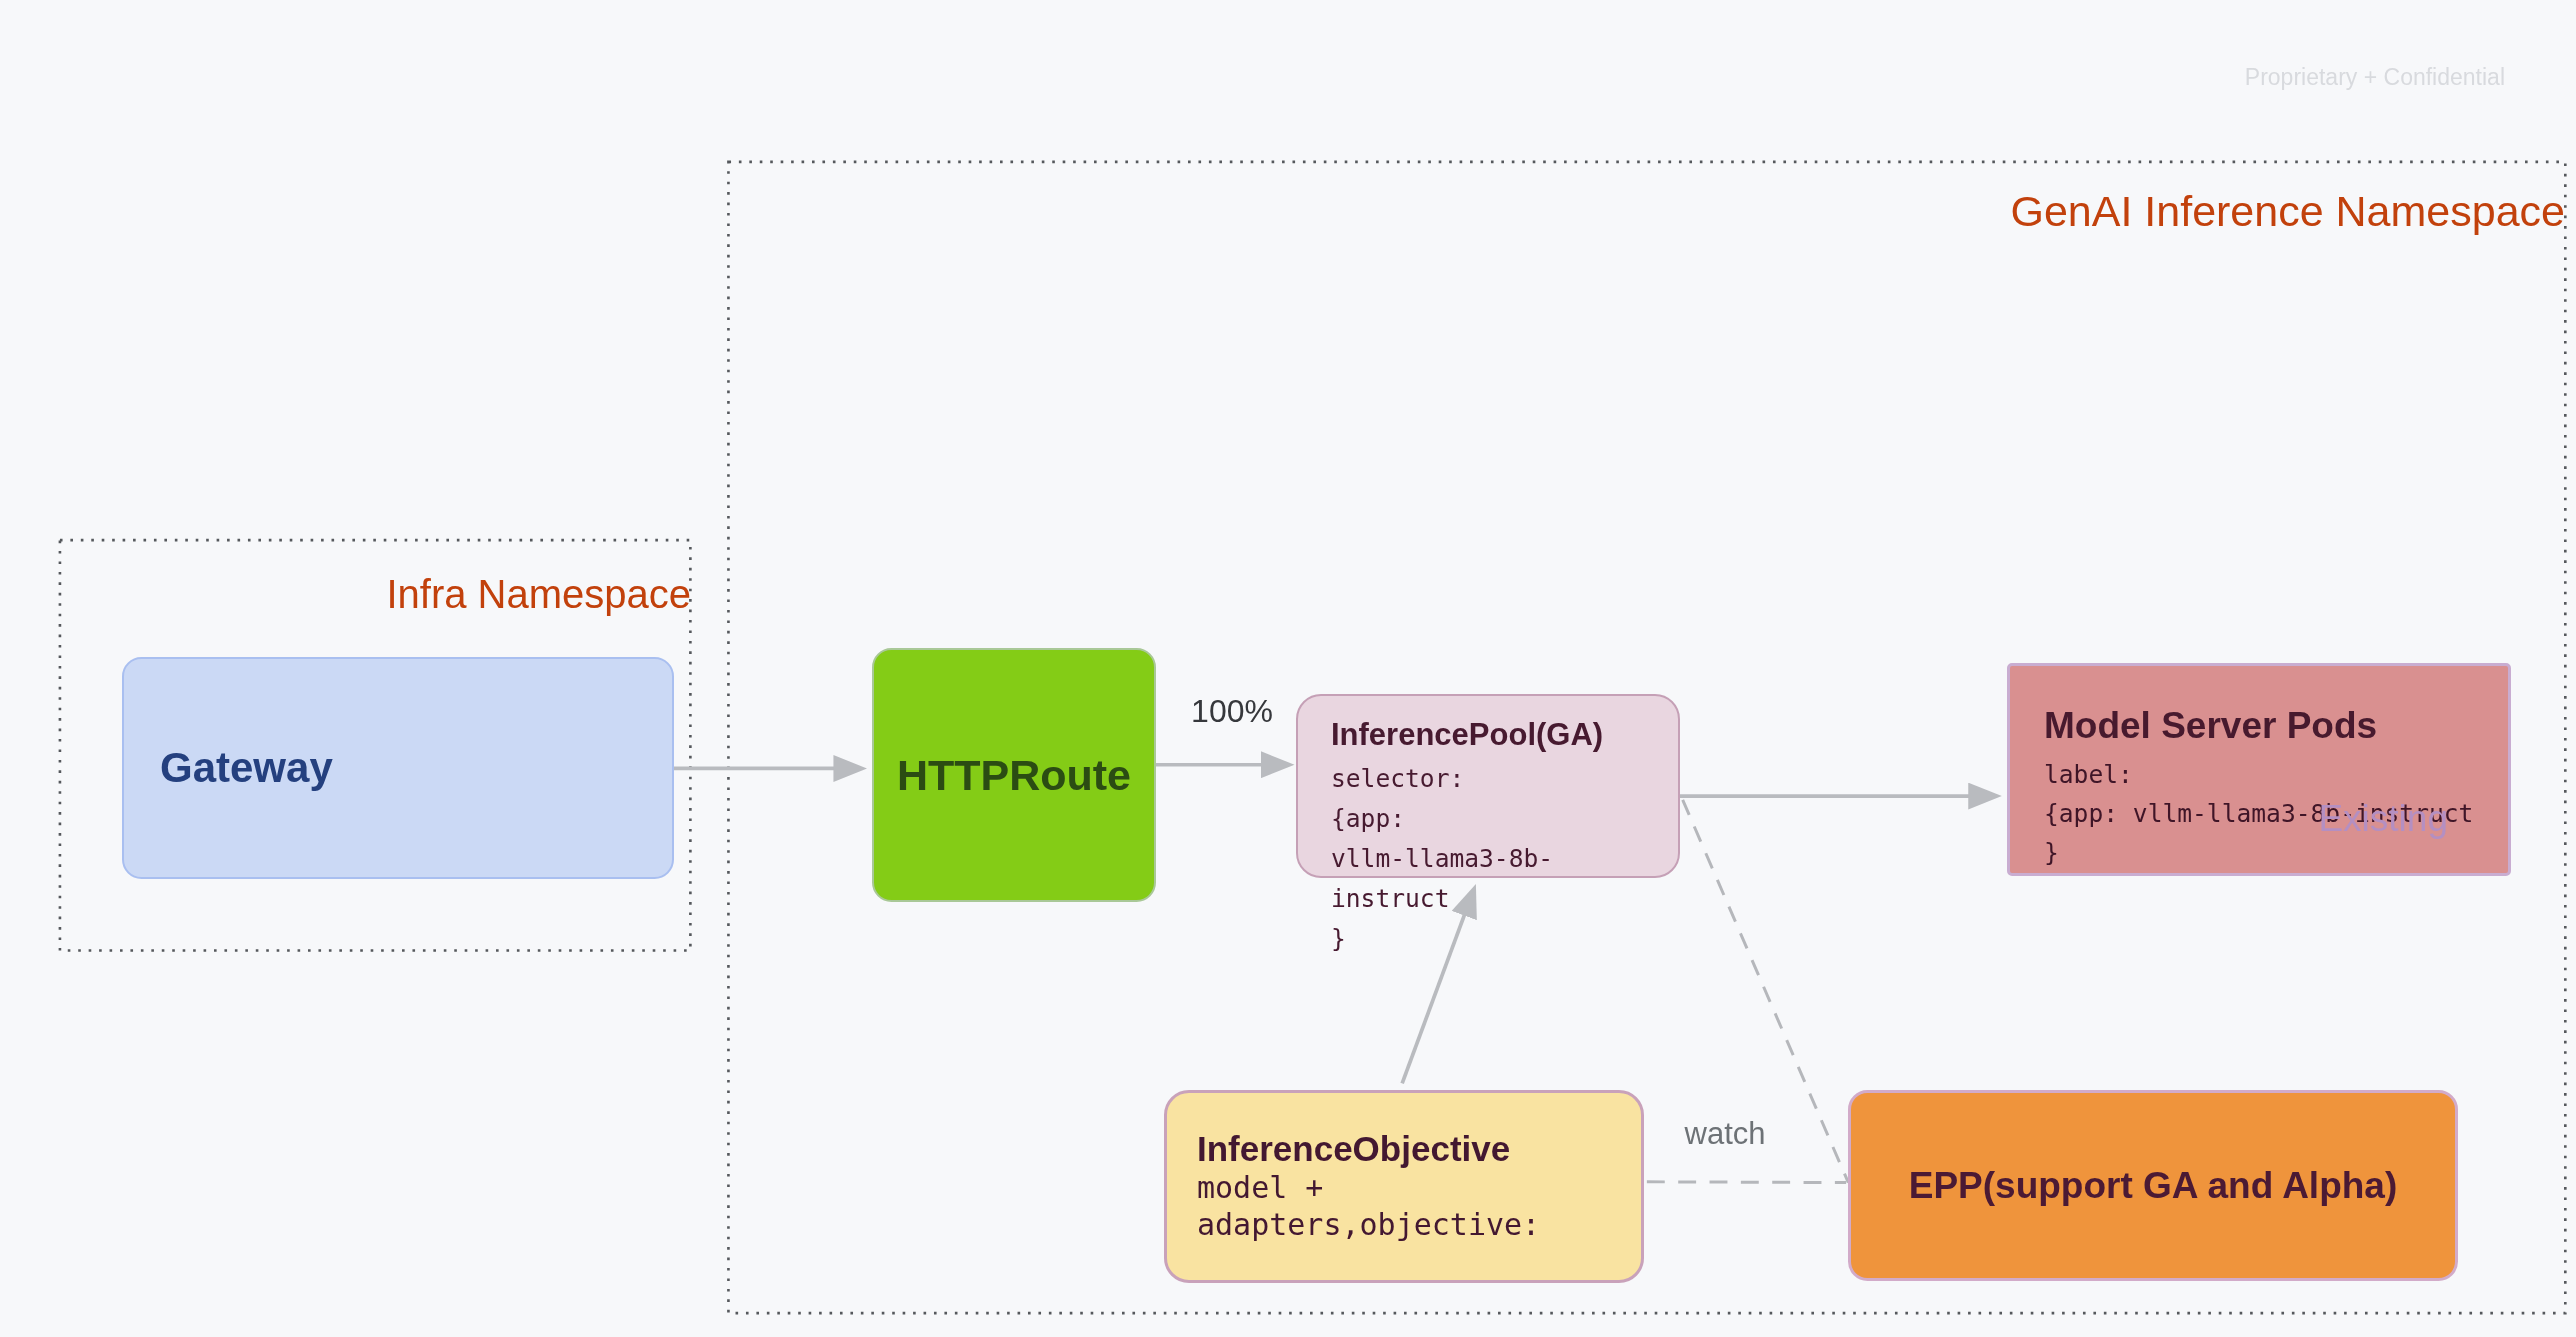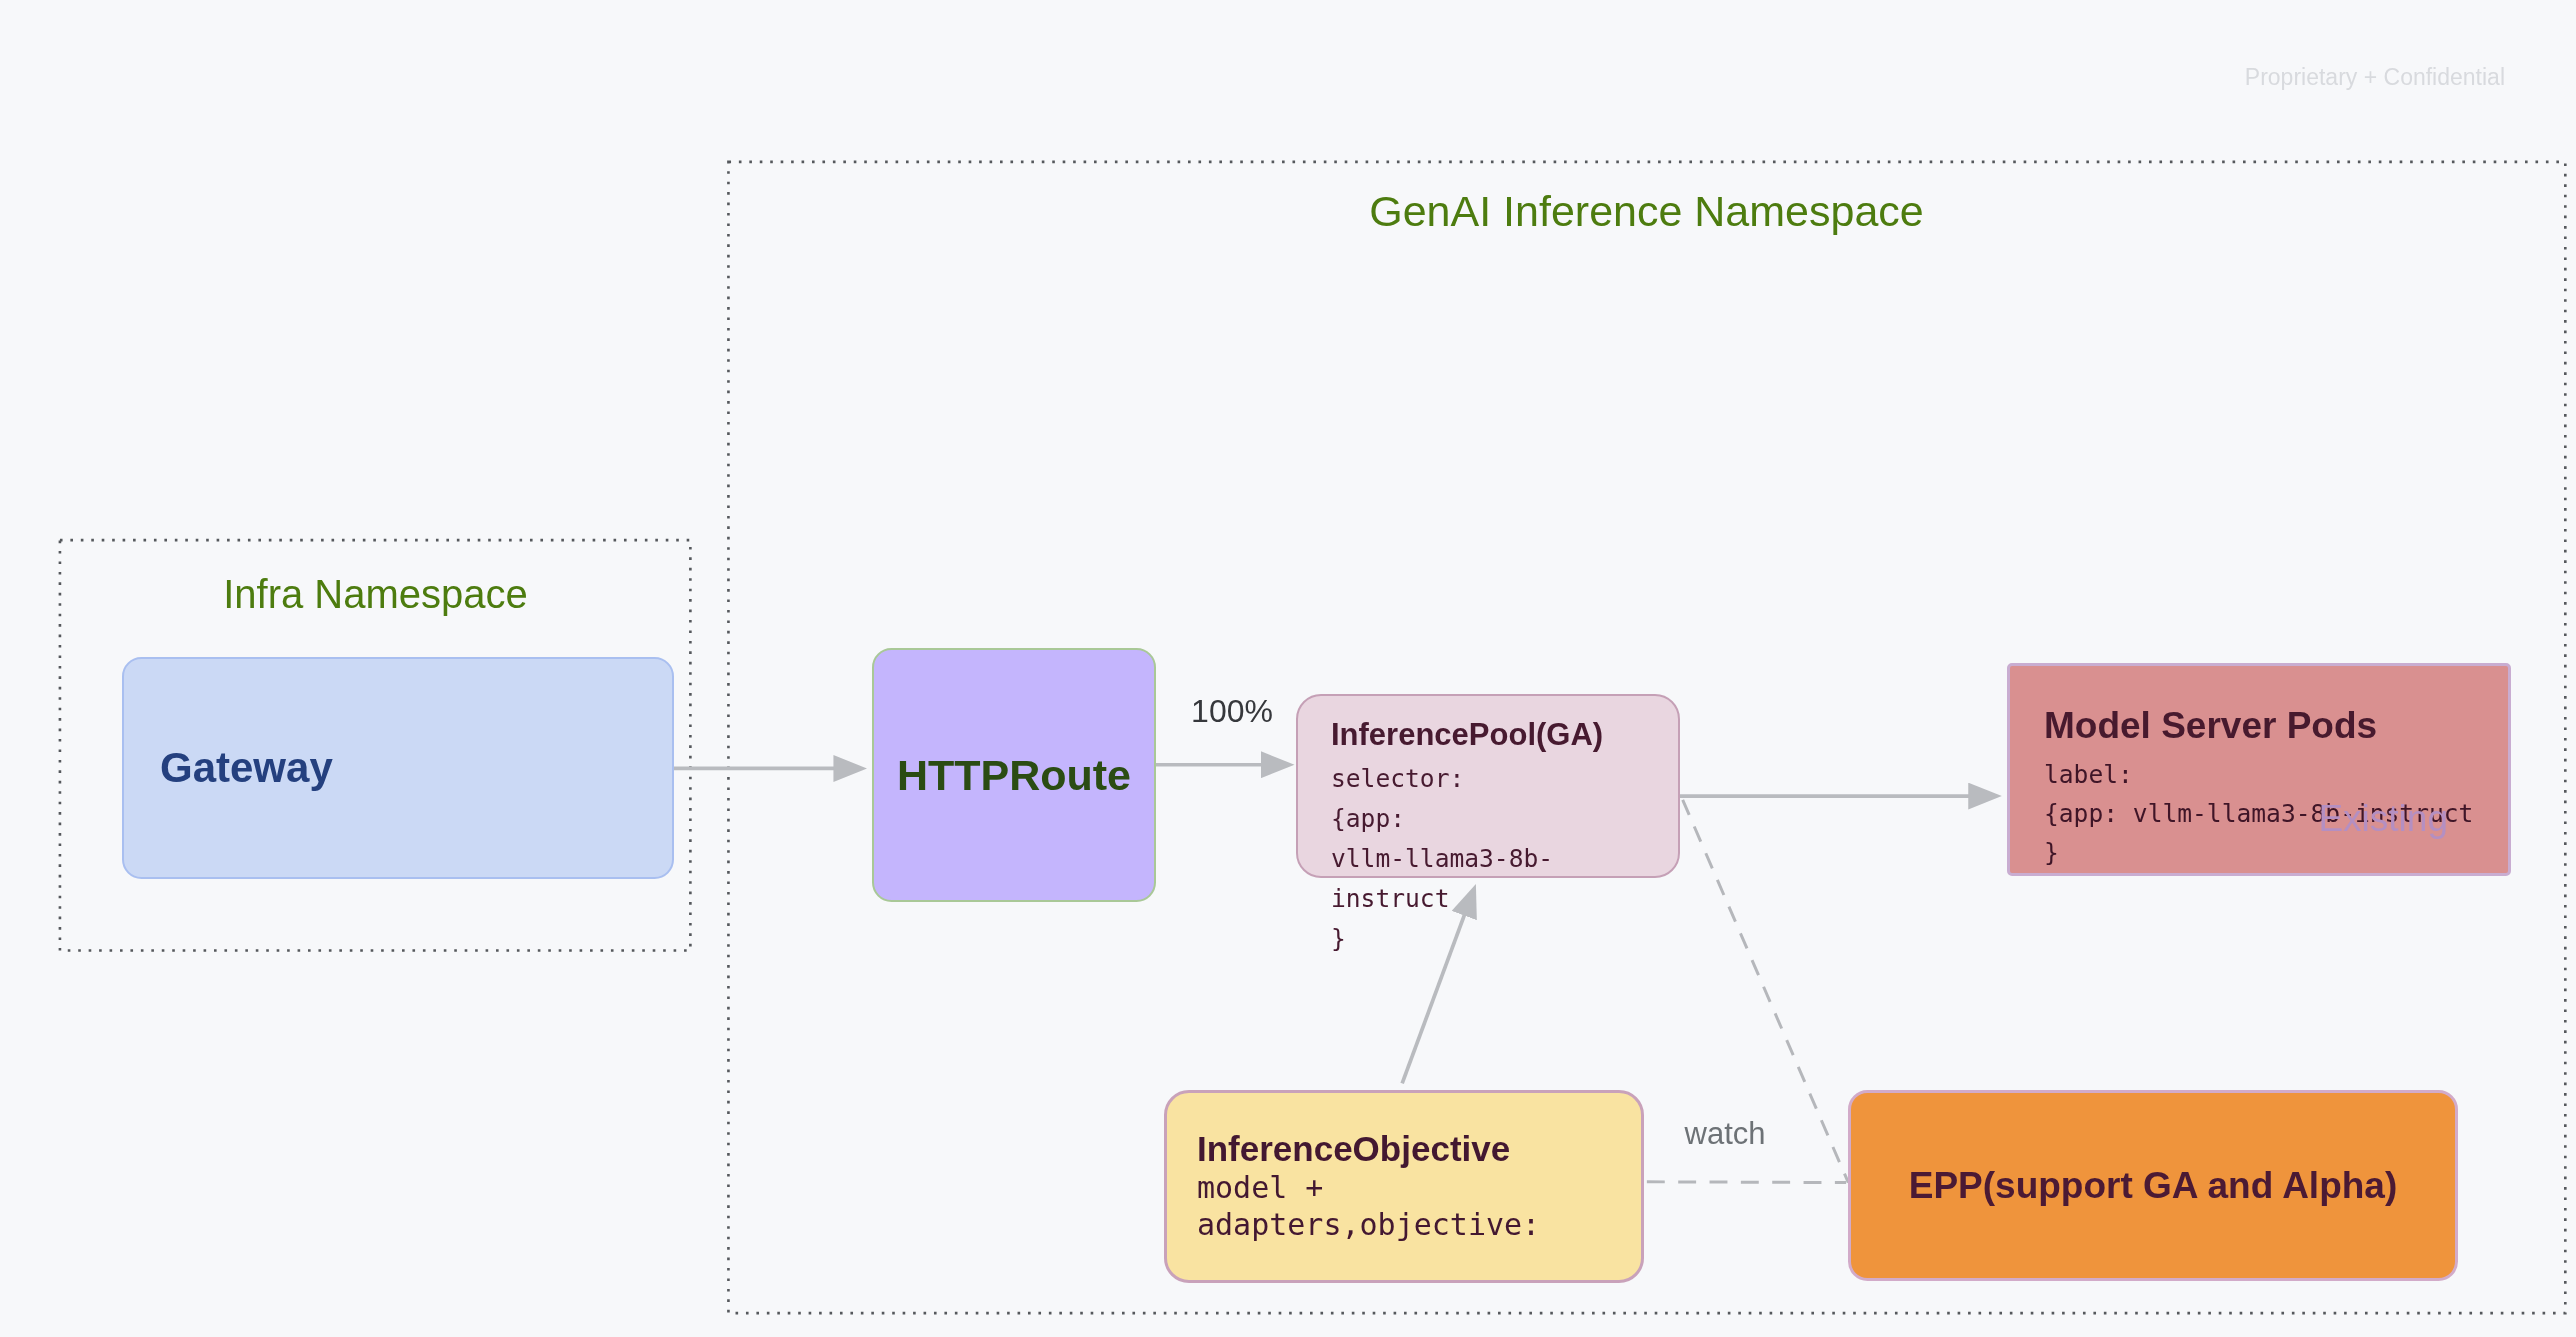--- a/index.html
+++ b/index.html
@@ -26,22 +26,22 @@
   .confidential {
     position: absolute;
     top: 64px;
     right: 71px;
     font-size: 23px;
     color: #d8dade;
     z-index: 2;
   }
   .ns-title {
     position: absolute;
-    text-align: center;
-    color: #4d7c0f;
+    text-align: right;
+    color: #c2410c;
     z-index: 2;
   }
   .ns-title.genai { left: 728px; top: 187px; width: 1837px; font-size: 43px; }
   .ns-title.infra { left: 60px;  top: 572px; width: 631px;  font-size: 40px; }
   .node {
     position: absolute;
     box-sizing: border-box;
     z-index: 3;
   }
   .node-gateway {
@@ -50,21 +50,21 @@
     border: 2.2px solid #a9bff0;
     border-radius: 19.4px;
     display: flex; align-items: center;
     padding-left: 36px;
   }
   .node-gateway .node-label {
     font-size: 42px; font-weight: bold; color: #24407f;
   }
   .node-httproute {
     left: 872px; top: 648px; width: 284px; height: 254px;
-    background: #c4b5fd;
+    background: #84cc16;
     border: 2.2px solid #a9c897;
     border-radius: 19.4px;
     display: flex; align-items: center; justify-content: center;
   }
   .node-httproute .node-label {
     font-size: 43px; font-weight: bold; color: #2b4c13;
   }
   .node-pool {
     left: 1296px; top: 694px; width: 384px; height: 184px;
     background: #e9d6e0;

